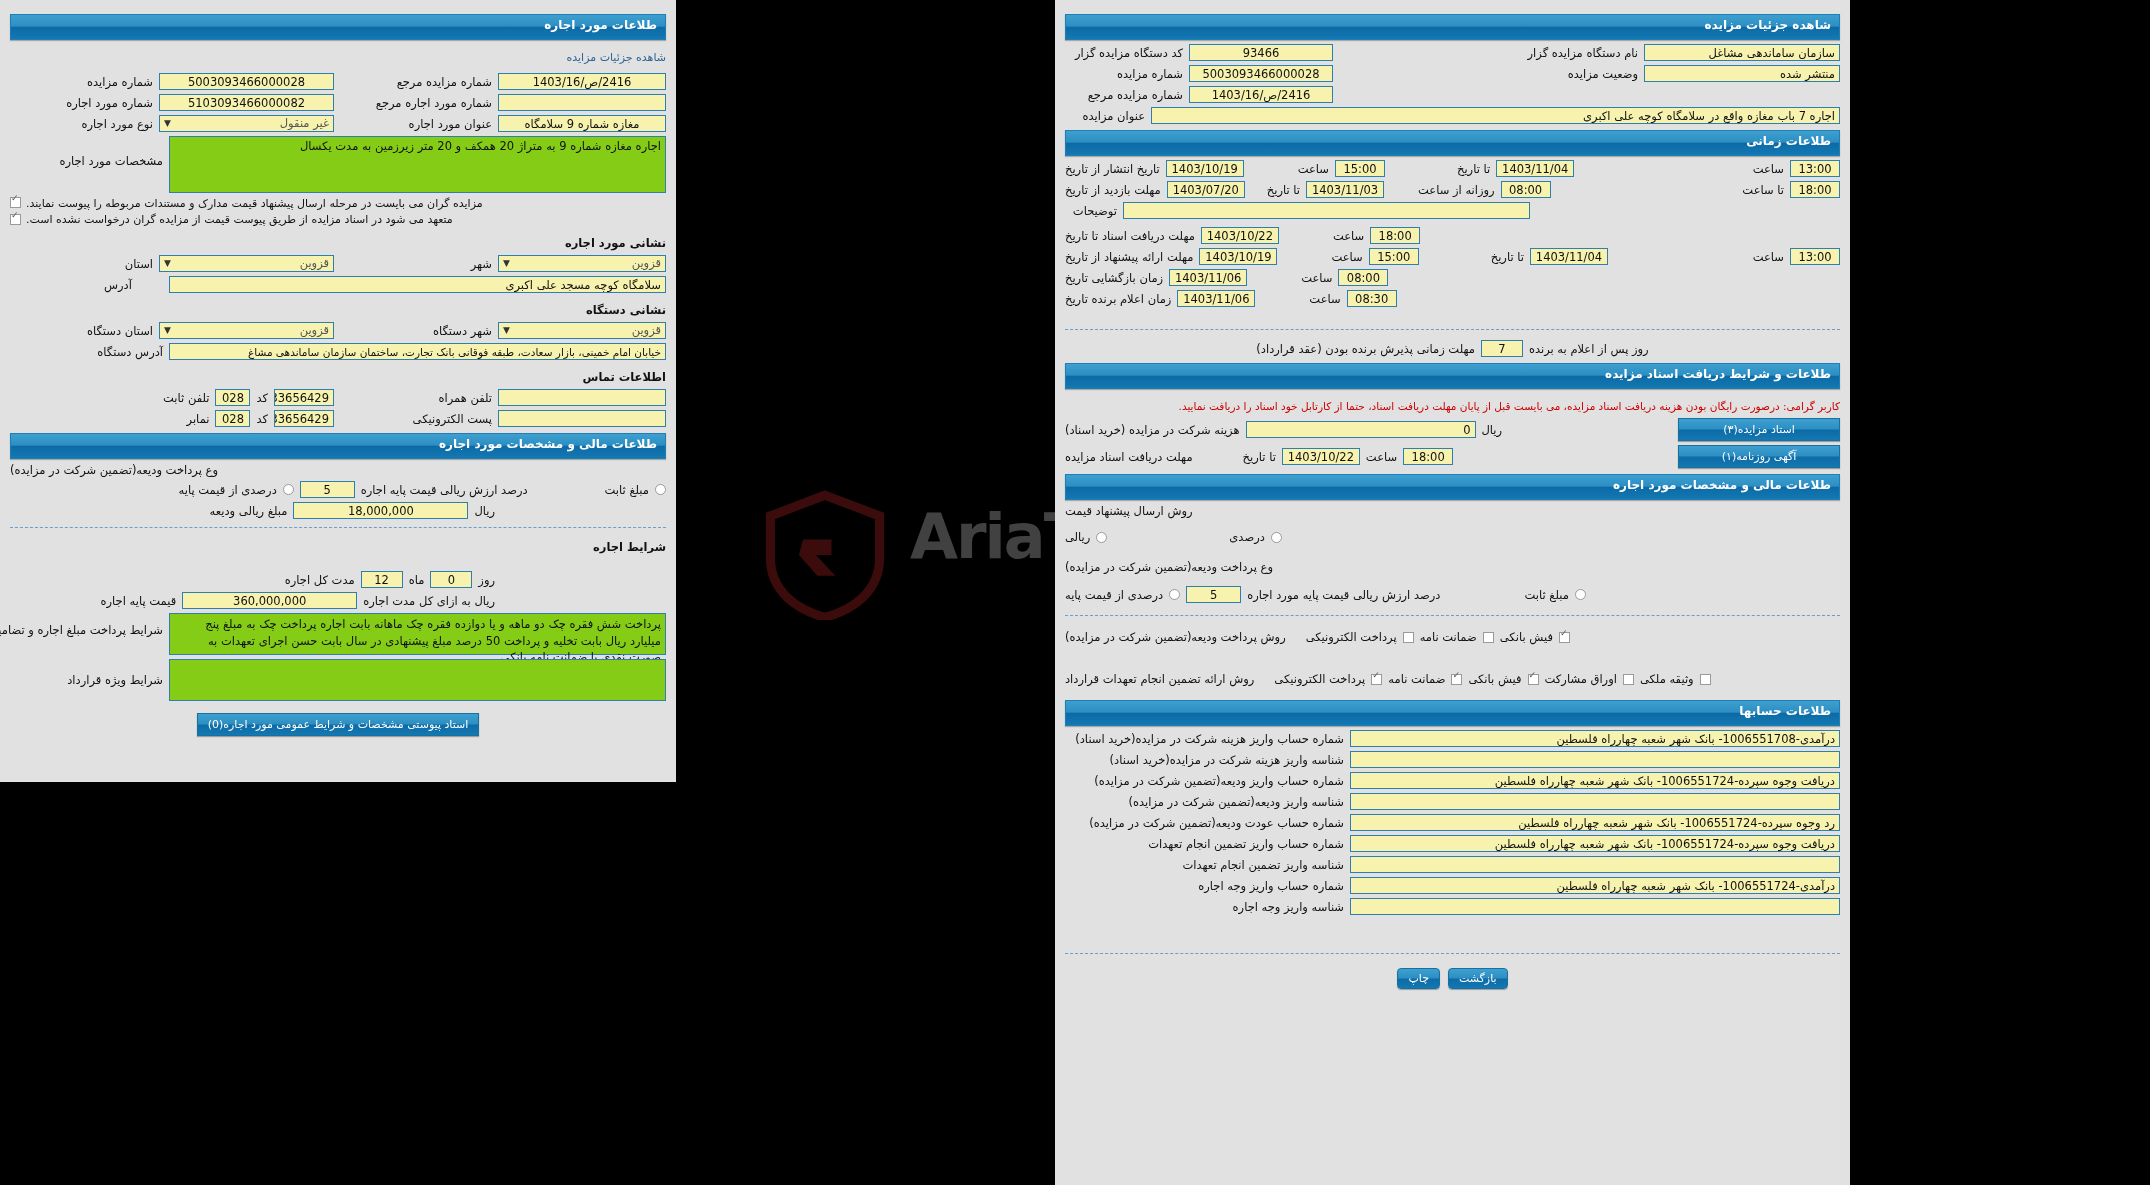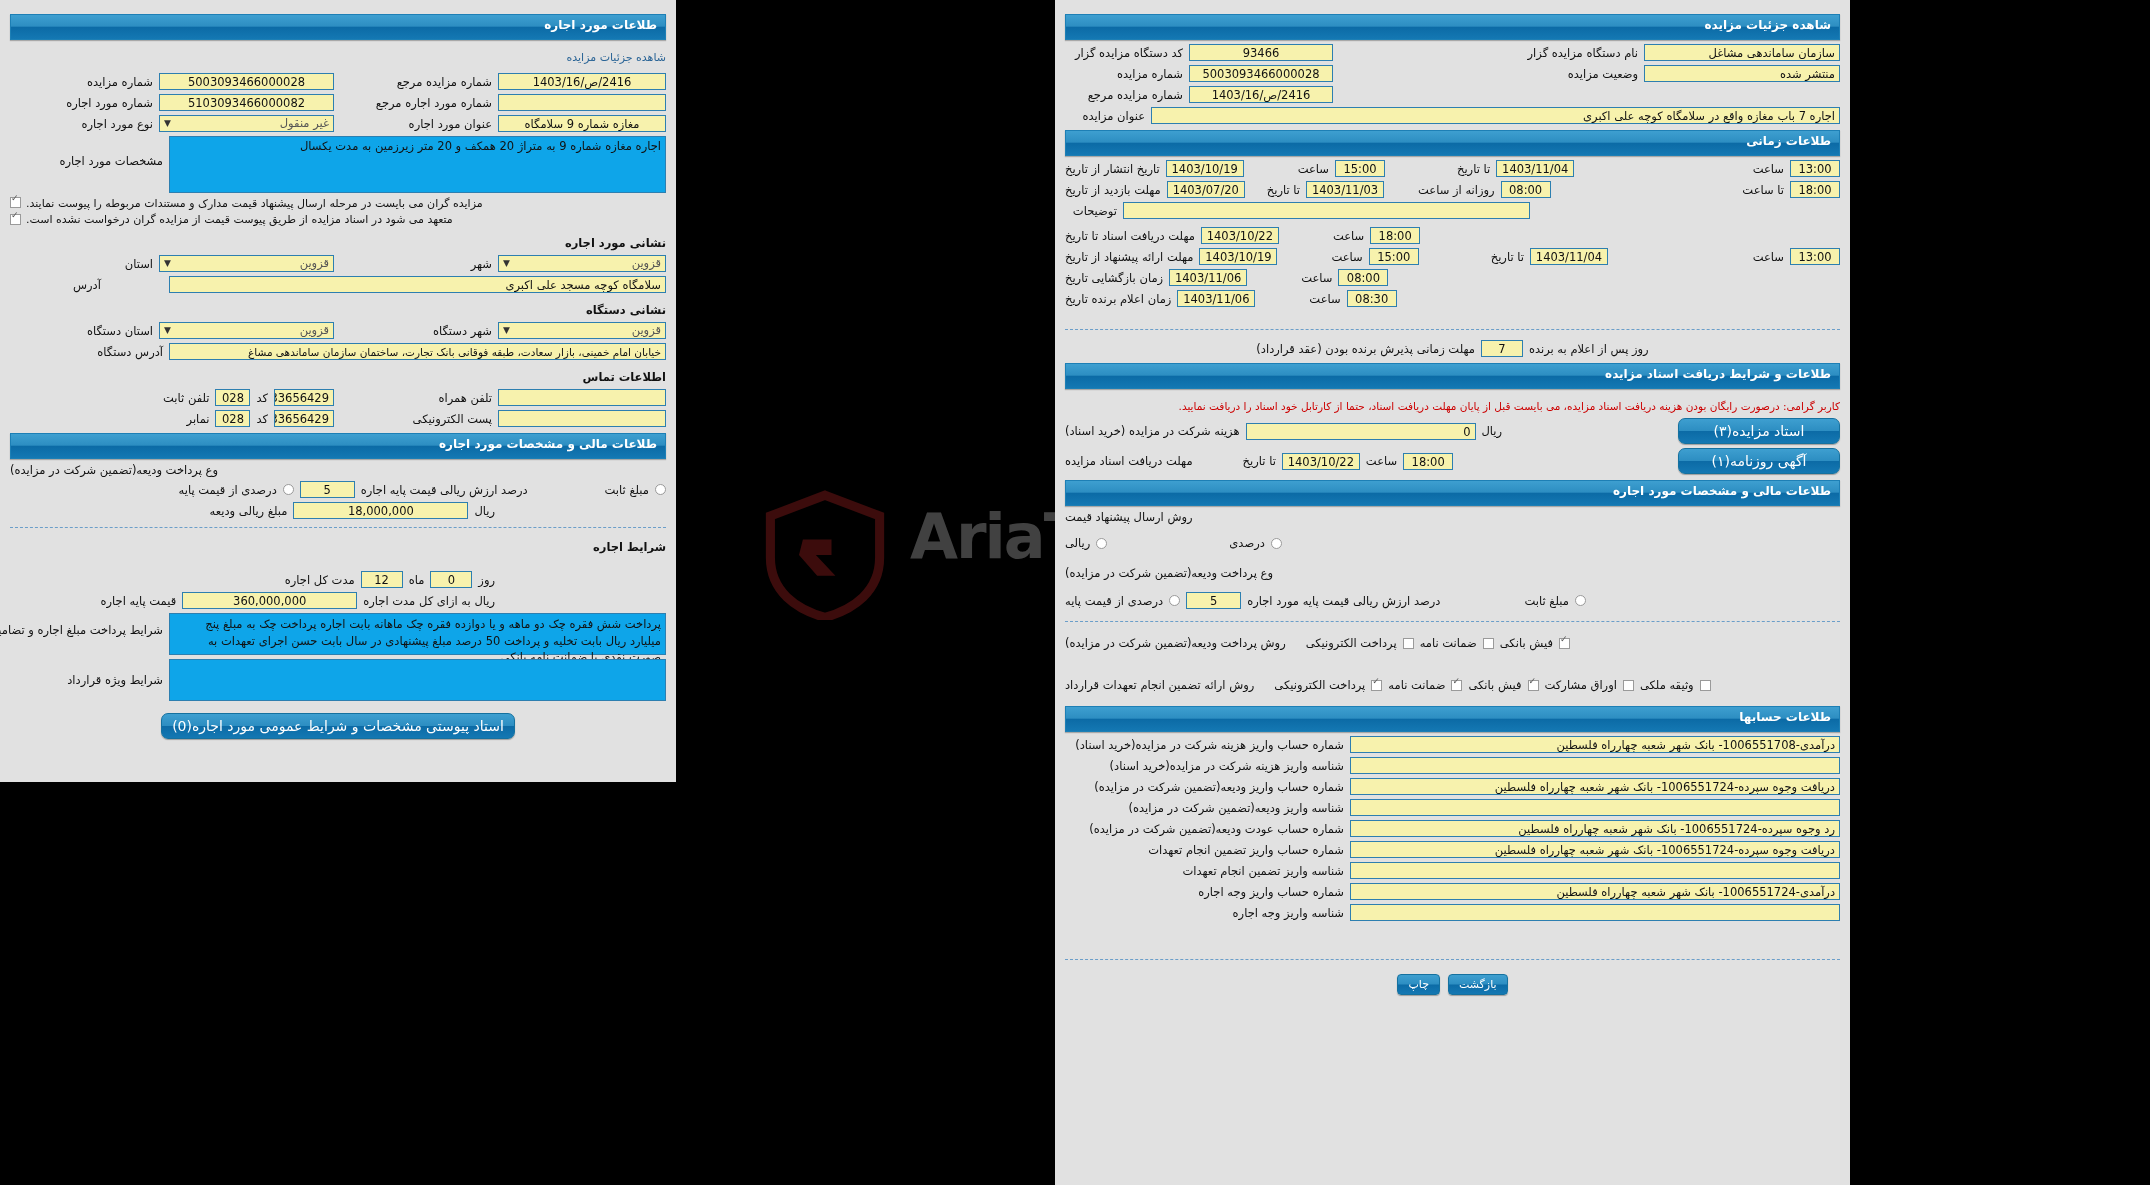--- a/index.html
+++ b/index.html
@@ -20,39 +20,39 @@
           border:1px solid #1d7fb5;box-shadow:0 1px 1px rgba(0,0,0,.25);}
   .secbar span{position:absolute;right:8px;top:3px;color:#fff;font-size:12px;font-weight:bold;}
 
   
   .row{display:flex;align-items:center;justify-content:flex-start;
        gap:6px;margin:4px 0;font-size:11.5px;color:#1a1a1a;}
   .lbl{white-space:nowrap;font-size:11.5px;color:#111;}
   .fld{background:#f7f2ad;border:1px solid #2d7fb0;height:17px;line-height:17px;
        font-size:11.5px;padding:0 4px;box-sizing:border-box;color:#111;
        overflow:hidden;white-space:nowrap;}
-  .ta{background:#0ea5e9;border:1px solid #2d7fb0;font-size:11.5px;
+  .ta{background:#84cc16;border:1px solid #2d7fb0;font-size:11.5px;
       padding:2px 4px;box-sizing:border-box;color:#111;}
   .sel{background:#f7f2ad;border:1px solid #2d7fb0;height:17px;line-height:17px;
        font-size:11.5px;padding:0 4px;box-sizing:border-box;color:#555;
        display:flex;align-items:center;justify-content:space-between;}
   .sel .cv{font-size:9px;color:#333;}
 
   .chk{width:9px;height:9px;border:1px solid #9a9a9a;background:#fff;display:inline-block;
        position:relative;vertical-align:middle;}
   .chk.on::after{content:"✓";position:absolute;left:0;top:-5px;font-size:9px;color:#555;}
   .rad{width:9px;height:9px;border:1px solid #9a9a9a;border-radius:50%;background:#fff;
        display:inline-block;vertical-align:middle;}
 
   .note{font-size:11px;color:#111;margin:3px 0;}
   .link{color:#2a6496;font-size:11px;text-decoration:none;}
   .red{color:#cc0000;font-size:10.5px;white-space:nowrap;}
 
   .btn{background:linear-gradient(180deg,#3e9fd0 0%,#2d8ec2 48%,#0c6ba6 52%,#1478b3 100%);
-       border:1px solid #15719f;border-radius:7px;color:#fff;font-size:14px;
+       border:1px solid #15719f;border-radius:0;color:#fff;font-size:11px;
        padding:4px 10px;text-align:center;box-shadow:0 1px 1px rgba(0,0,0,.3);cursor:pointer;}
   .btn.sm{padding:3px 10px;font-size:11px;border-radius:4px;}
 
   .dashed{border-top:1px dashed #6b9ec9;margin:8px 0;height:0;}
 
   
   #wm{position:absolute;left:760px;top:490px;width:620px;height:130px;
       opacity:.30;pointer-events:none;}
   #wm .txt{position:absolute;left:150px;top:10px;font-size:62px;font-weight:bold;
            color:#d8d8d8;font-family:"DejaVu Sans",sans-serif;letter-spacing:-2px;}
@@ -122,21 +122,21 @@
       </div>
       <div class="lbl" style="width:152px;text-align:right">شهر</div>
       <div class="sel" style="width:175px">
         <span>قزوین</span>
         <span class="cv">▼</span>
       </div>
       <div class="lbl" style="width:90px;text-align:right">استان</div>
     </div>
     <div class="row">
       <div class="fld" style="width:497px;text-align:right">سلامگاه کوچه مسجد علی اکبری</div>
-      <div class="lbl" style="width:90px;text-align:left">آدرس</div>
+      <div class="lbl" style="width:90px;text-align:center">آدرس</div>
     </div>
 
     
     <div style="text-align:right;margin:6px 0 2px 0">
       <span class="lbl" style="font-weight:bold">نشانی دستگاه</span>
     </div>
     <div class="row">
       <div class="sel" style="width:168px">
         <span>قزوین</span>
         <span class="cv">▼</span>

